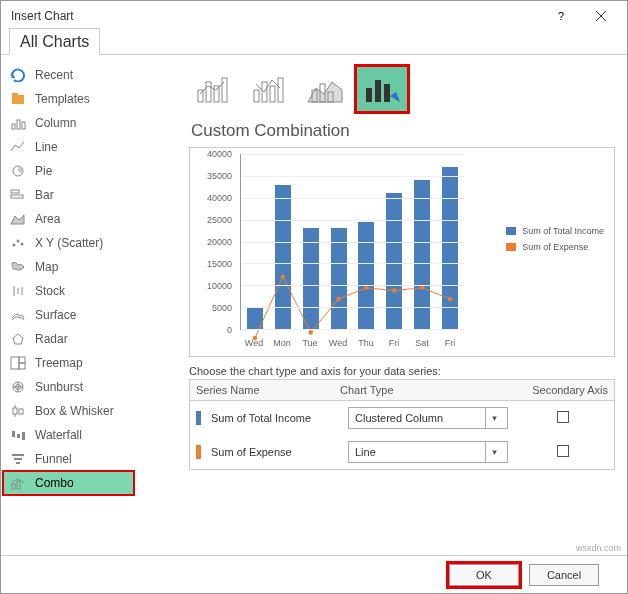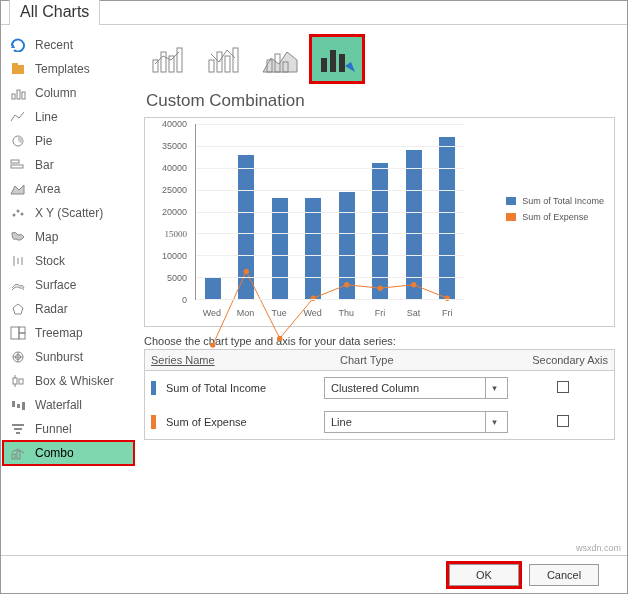--- a/index.html
+++ b/index.html
@@ -4,21 +4,21 @@
 <style>
 * { box-sizing: border-box; font-family: "Segoe UI", Arial, sans-serif; }
 body { margin: 0; background: #fff; font-size: 12px; color: #333; }
 .dialog { width: 628px; height: 594px; border: 1px solid #999; background: #fff; position: relative; }
 .titlebar { height: 30px; display: flex; align-items: center; padding: 0 6px 0 10px; }
 .titlebar .title { flex: 1; font-size: 12px; }
 .titlebar .btn { width: 40px; height: 28px; display: flex; align-items: center; justify-content: center; cursor: default; }
 .titlebar .btn svg { width: 12px; height: 12px; }
 .tabrow { height: 24px; border-bottom: 1px solid #ccc; display: flex; align-items: flex-end; padding-left: 8px; }
 .tab { padding: 4px 10px; border: 1px solid #ccc; border-bottom: none; background: #fff; font-size: 16px; cursor: default; position: relative; top: 1px; }
-.body { display: flex; height: calc(100% - 30px - 24px - 38px); }
+.body { display: flex; height: calc(100% - 30px - 24px - 38px); gap: 45px; }
 .sidebar { width: 135px; padding: 8px 2px; overflow-y: auto; }
 .sb-item { display: flex; align-items: center; height: 24px; padding: 0 6px; gap: 8px; cursor: default; color: #555; }
 .sb-item .ico { width: 18px; height: 16px; display: flex; align-items: center; justify-content: center; }
 .sb-item.selected { background: #7fd7b0; color: #000; }
 .sb-item .lbl { font-size: 12px; }
 .red-outline { outline: 2px solid #e00000; outline-offset: -1px; }
 .main { flex: 1; padding: 8px 12px 0 8px; overflow: hidden; }
 .subtype-row { display: flex; gap: 6px; padding: 4px 0 10px 0; }
 .subtype { width: 50px; height: 44px; border: 1px solid transparent; display: flex; align-items: center; justify-content: center; cursor: default; }
 .subtype.selected { background: #68c9a3; }
@@ -36,41 +36,55 @@
 .bar { width: 16px; background: #4a7ebb; }
 .line-svg { position: absolute; inset: 0; }
 .legend { position: absolute; right: 10px; top: 78px; font-size: 9px; color: #555; }
 .legend div { display: flex; align-items: center; gap: 6px; margin-bottom: 6px; }
 .lg-sw { width: 10px; height: 8px; }
 .series-section { margin-top: 8px; }
 .series-label { font-size: 11px; color: #444; margin-bottom: 2px; }
 .series-table { border: 1px solid #ccc; }
 .series-head { display: flex; border-bottom: 1px solid #ccc; background: #f7f7f7; }
 .series-head > div { padding: 4px 6px; font-size: 11px; color: #555; }
-.col-name { flex: 1; text-decoration: underline; }
+.col-name { flex: 1; }
 .col-type { width: 170px; }
 .col-axis { width: 90px; text-align: right; margin-left: 20px; }
 .series-row { display: flex; align-items: center; padding: 6px 6px; }
 .series-row .sw { width: 5px; height: 14px; margin-right: 10px; }
 .series-row .nm { flex: 1; font-size: 11px; }
-.series-row .sel { width: 184px; height: 22px; border: 1px solid #aaa; display: flex; align-items: center; justify-content: space-between; padding: 0 4px 0 6px; font-size: 11px; background: #fff; margin-right: 10px; }
+.series-row .sel { width: 160px; height: 22px; border: 1px solid #aaa; display: flex; align-items: center; justify-content: space-between; padding: 0 4px 0 6px; font-size: 11px; background: #fff; margin-right: 10px; }
 .series-row .chk { width: 90px; text-align: center; }
 .checkbox { width: 12px; height: 12px; border: 1px solid #555; display: inline-block; }
 .footer { position: absolute; bottom: 0; left: 0; right: 0; height: 38px; border-top: 1px solid #ccc; display: flex; align-items: center; justify-content: flex-end; padding: 0 28px; gap: 10px; }
 .btn-f { width: 70px; height: 22px; border: 1px solid #999; background: #f7f7f7; font-size: 11px; display: flex; align-items: center; justify-content: center; cursor: default; }
 .btn-f.redbox { outline: 3px solid #e00000; }
 .watermark { position: absolute; right: 6px; bottom: 40px; font-size: 9px; color: #aaa; }
 .chev { font-size: 9px; color: #555; }
 .dd-btn { width: 18px; height: 100%; border-left: 1px solid #aaa; display: flex; align-items: center; justify-content: center; }
 </style>
 </head>
 <body>
 
 <div class="dialog">
 
+  <div class="titlebar">
+    <div class="title">Insert Chart</div>
+    <div class="btn">
+      <svg viewBox="0 0 12 12">
+          <text x="3" y="10" font-size="11">?</text>
+        </svg>
+    </div>
+    <div class="btn">
+      <svg viewBox="0 0 12 12">
+          <line x1="1" y1="1" x2="11" y2="11" stroke="#333"></line>
+          <line x1="11" y1="1" x2="1" y2="11" stroke="#333"></line>
+        </svg>
+    </div>
+  </div>
 
   <div class="tabrow">
     <div class="tab">All Charts</div>
   </div>
 
   <div class="body">
     <div class="sidebar" id="sidebar">
         <div class="sb-item">
           <span class="ico">
             <svg width="16" height="14">
@@ -281,21 +295,21 @@
         </div>
       </div>
 
       <div class="subtitle">Custom Combination</div>
 
       <div class="chart-box">
         <div class="yticks" id="yticks">
             <div class="ytick" style="top: 100%;">0</div>
             <div class="ytick" style="top: 87.5%;">5000</div>
             <div class="ytick" style="top: 75%;">10000</div>
-            <div class="ytick" style="top: 62.5%; font-family: Liberation Serif, serif;">15000</div>
+            <div class="ytick" style="top: 62.5%;">15000</div>
             <div class="ytick" style="top: 50%;">20000</div>
             <div class="ytick" style="top: 37.5%;">25000</div>
             <div class="ytick" style="top: 25%;">40000</div>
             <div class="ytick" style="top: 12.5%;">35000</div>
             <div class="ytick" style="top: 0%;">40000</div>
           </div>
         <div class="chart-area" id="chartarea">
           <div class="bars" id="bars">
               <div class="barcell">
                 <div class="bar" style="height: 12.5%;"></div>

